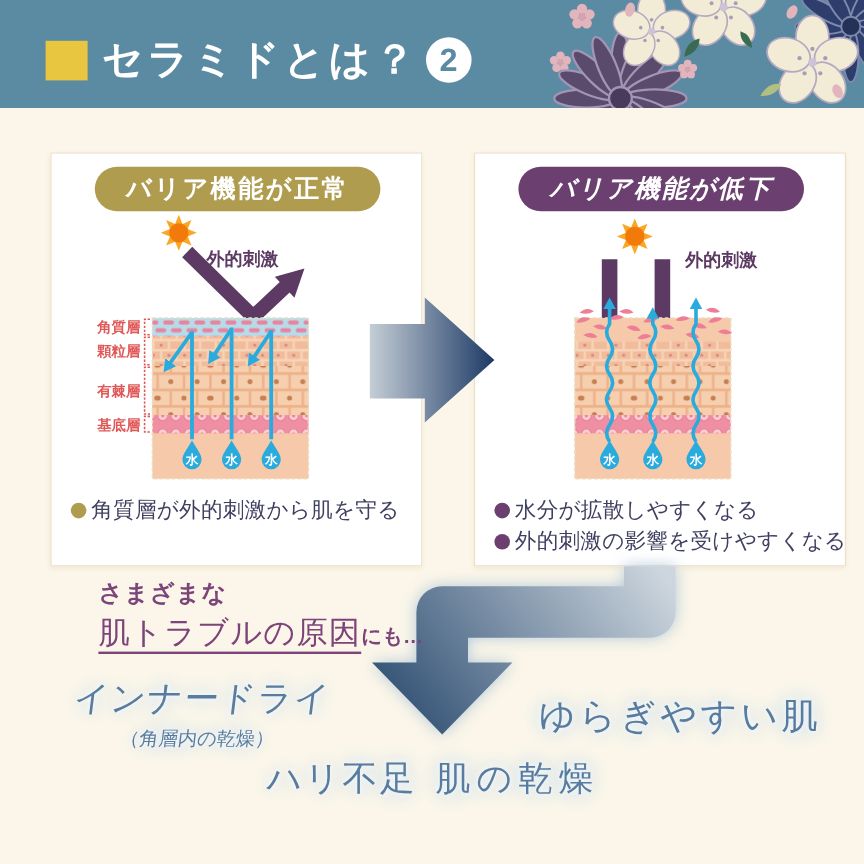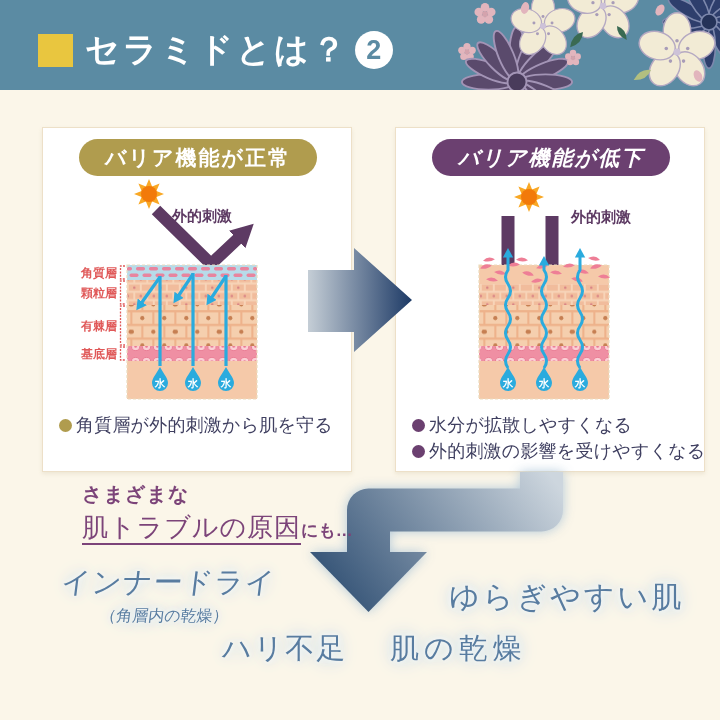--- a/index.html
+++ b/index.html
@@ -42,21 +42,21 @@
   .lead-rest{font-size:17px;font-weight:bold;}
   
   .trouble{position:absolute;color:var(--trouble-blue);font-family:"DejaVu Serif","Liberation Serif",serif;
            white-space:nowrap;z-index:2;
            text-shadow:0 0 5px #ffffff,0 0 9px #dcebf5,0 0 16px #c2d8e8,0 0 24px #cfe0ee;}
   .t-inner{left:60px;top:563px;text-align:center;transform:skewX(-7deg);}
   .t-inner .main{font-size:29px;letter-spacing:1px;}
   .t-inner .sub{font-size:16px;margin-top:3px;}
   .t-yuragi{left:449px;top:577px;font-size:30px;letter-spacing:3px;}
   .t-hari{left:222px;top:629px;font-size:29px;letter-spacing:2px;}
-  .t-dry{left:390px;top:629px;font-size:29px;letter-spacing:5px;}
+  .t-dry{left:363px;top:629px;font-size:29px;letter-spacing:5px;}
   svg text{font-family:"Liberation Sans","DejaVu Sans",sans-serif;}
 </style>
 </head>
 <body>
 
 <svg width="0" height="0" style="position:absolute" aria-hidden="true">
   <defs>
     <g id="sun">
       <polygon points="15,0 7.4,3.1 10.6,10.6 3.1,7.4 0,15 -3.1,7.4 -10.6,10.6 -7.4,3.1 -15,0 -7.4,-3.1 -10.6,-10.6 -3.1,-7.4 0,-15 3.1,-7.4 10.6,-10.6 7.4,-3.1" fill="#f9a825"></polygon>
       <circle r="8" fill="#f27a0a"></circle>

